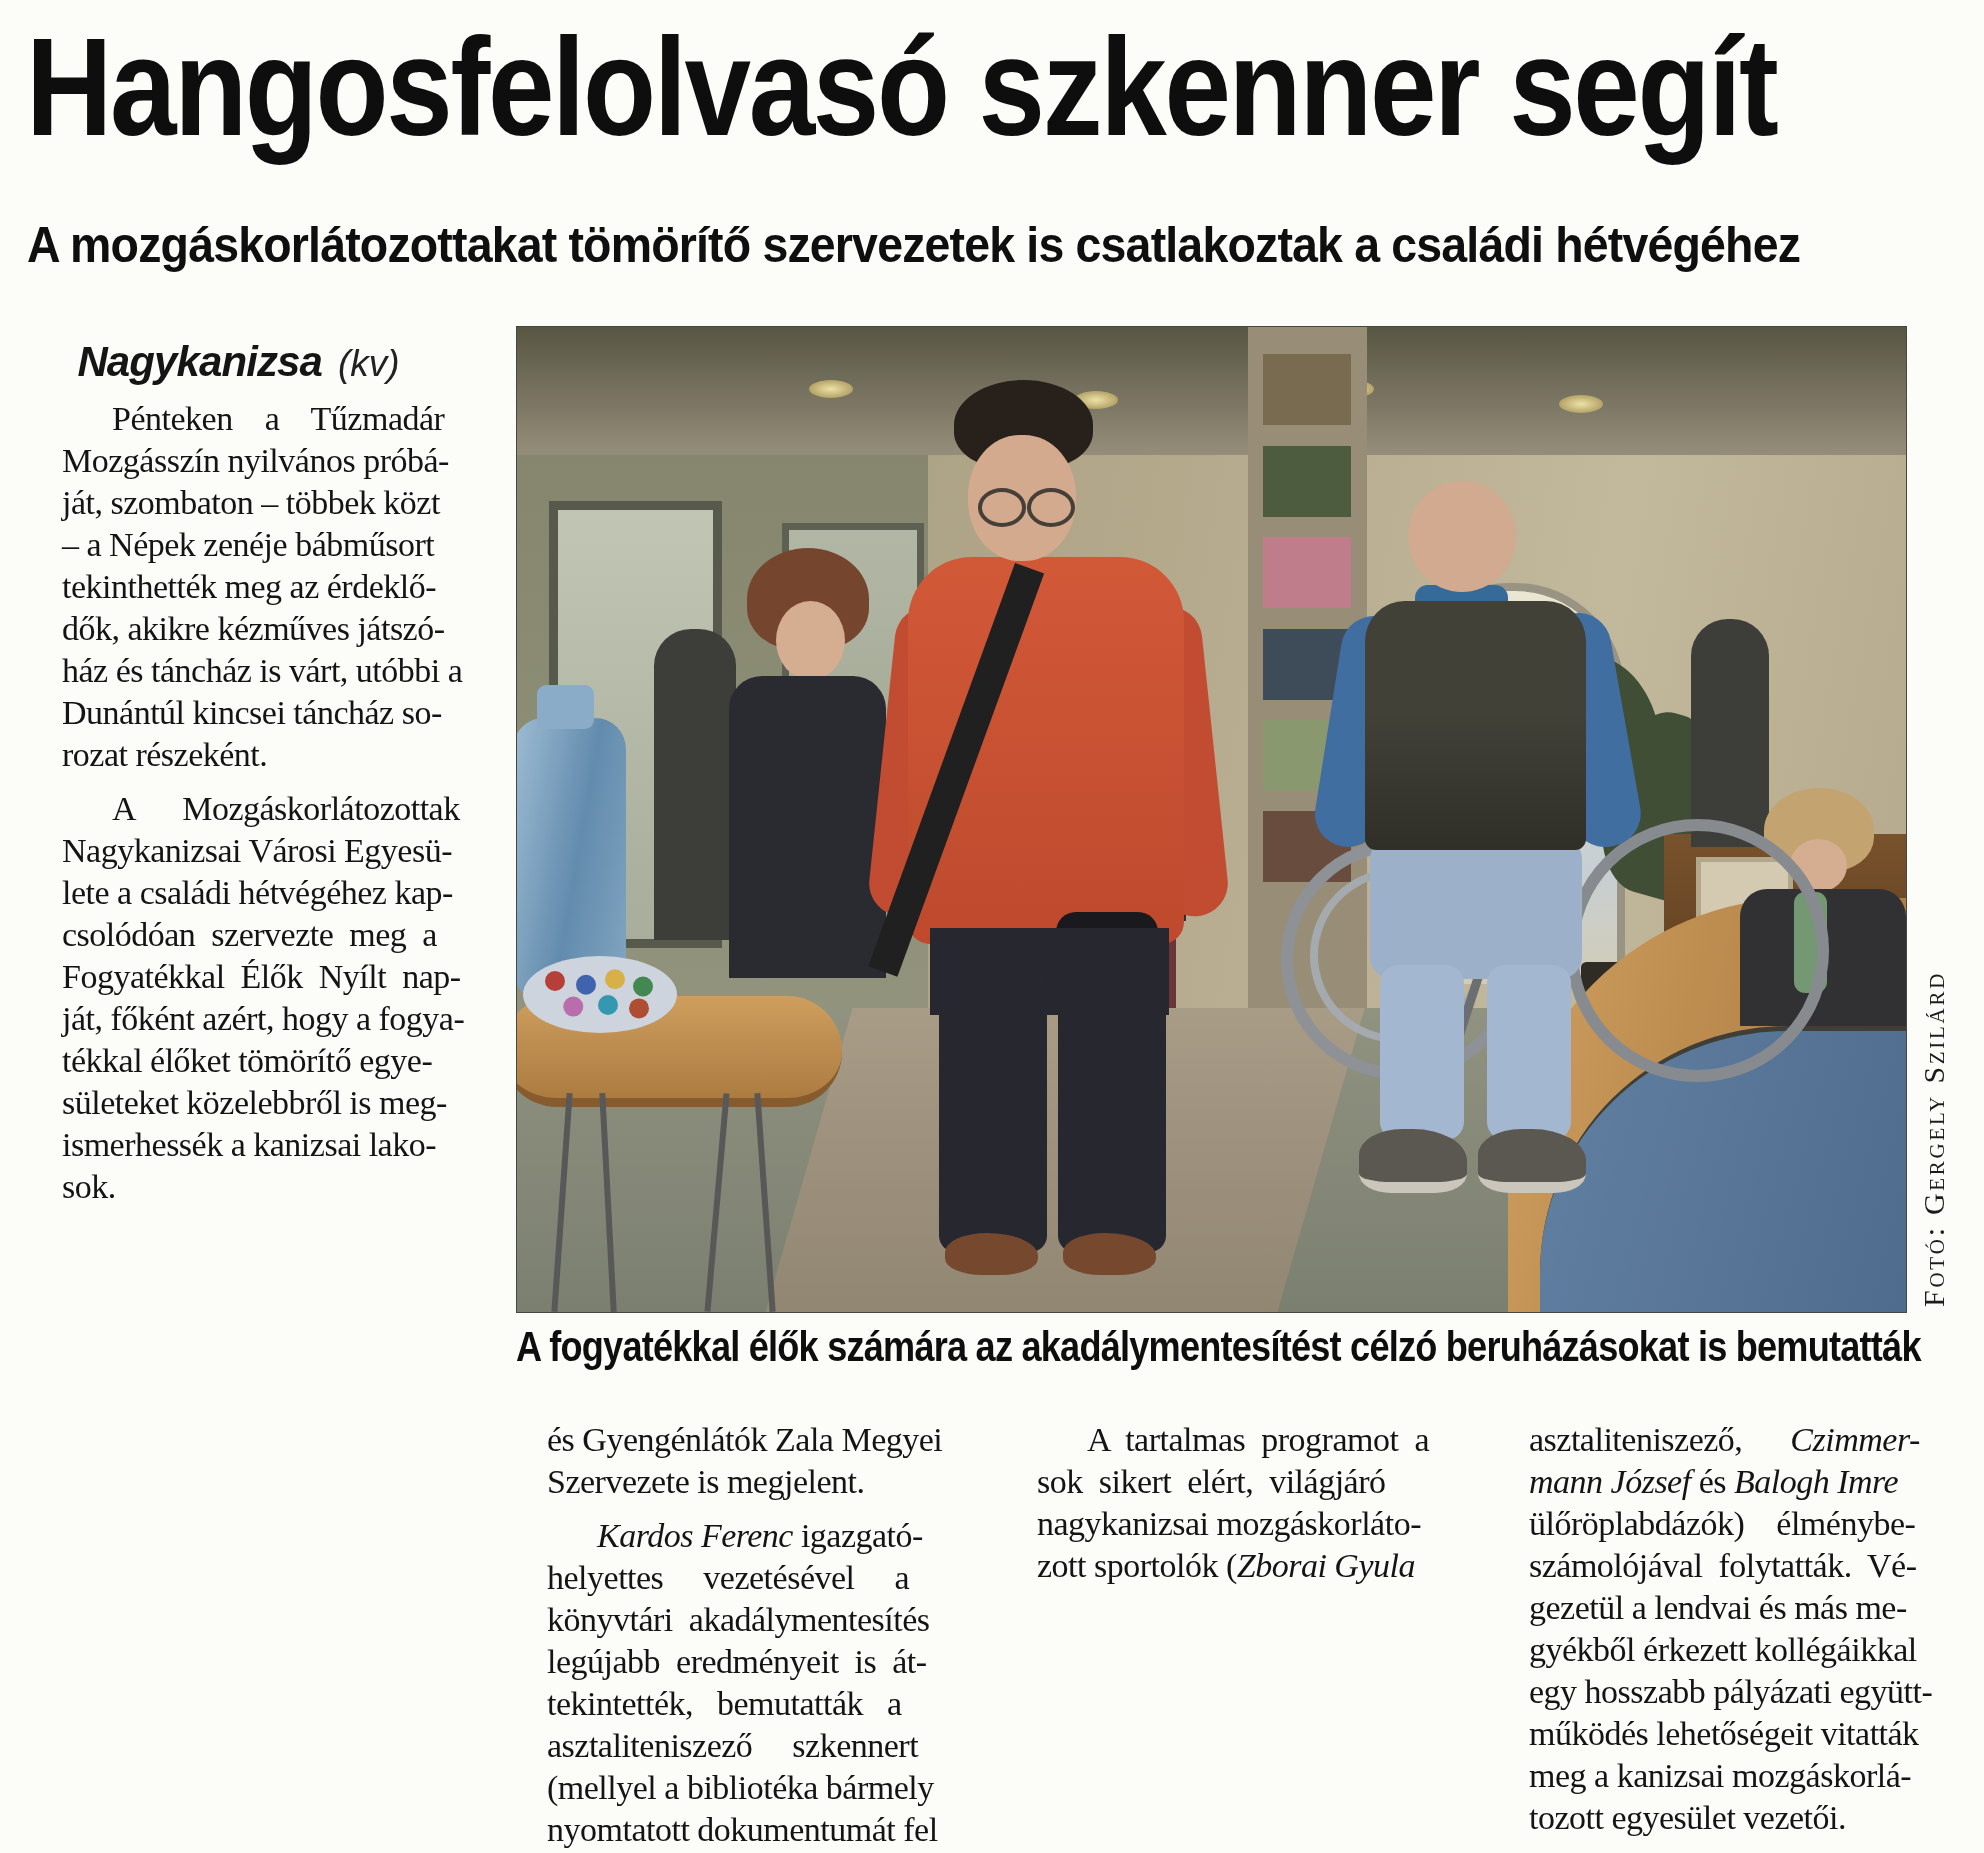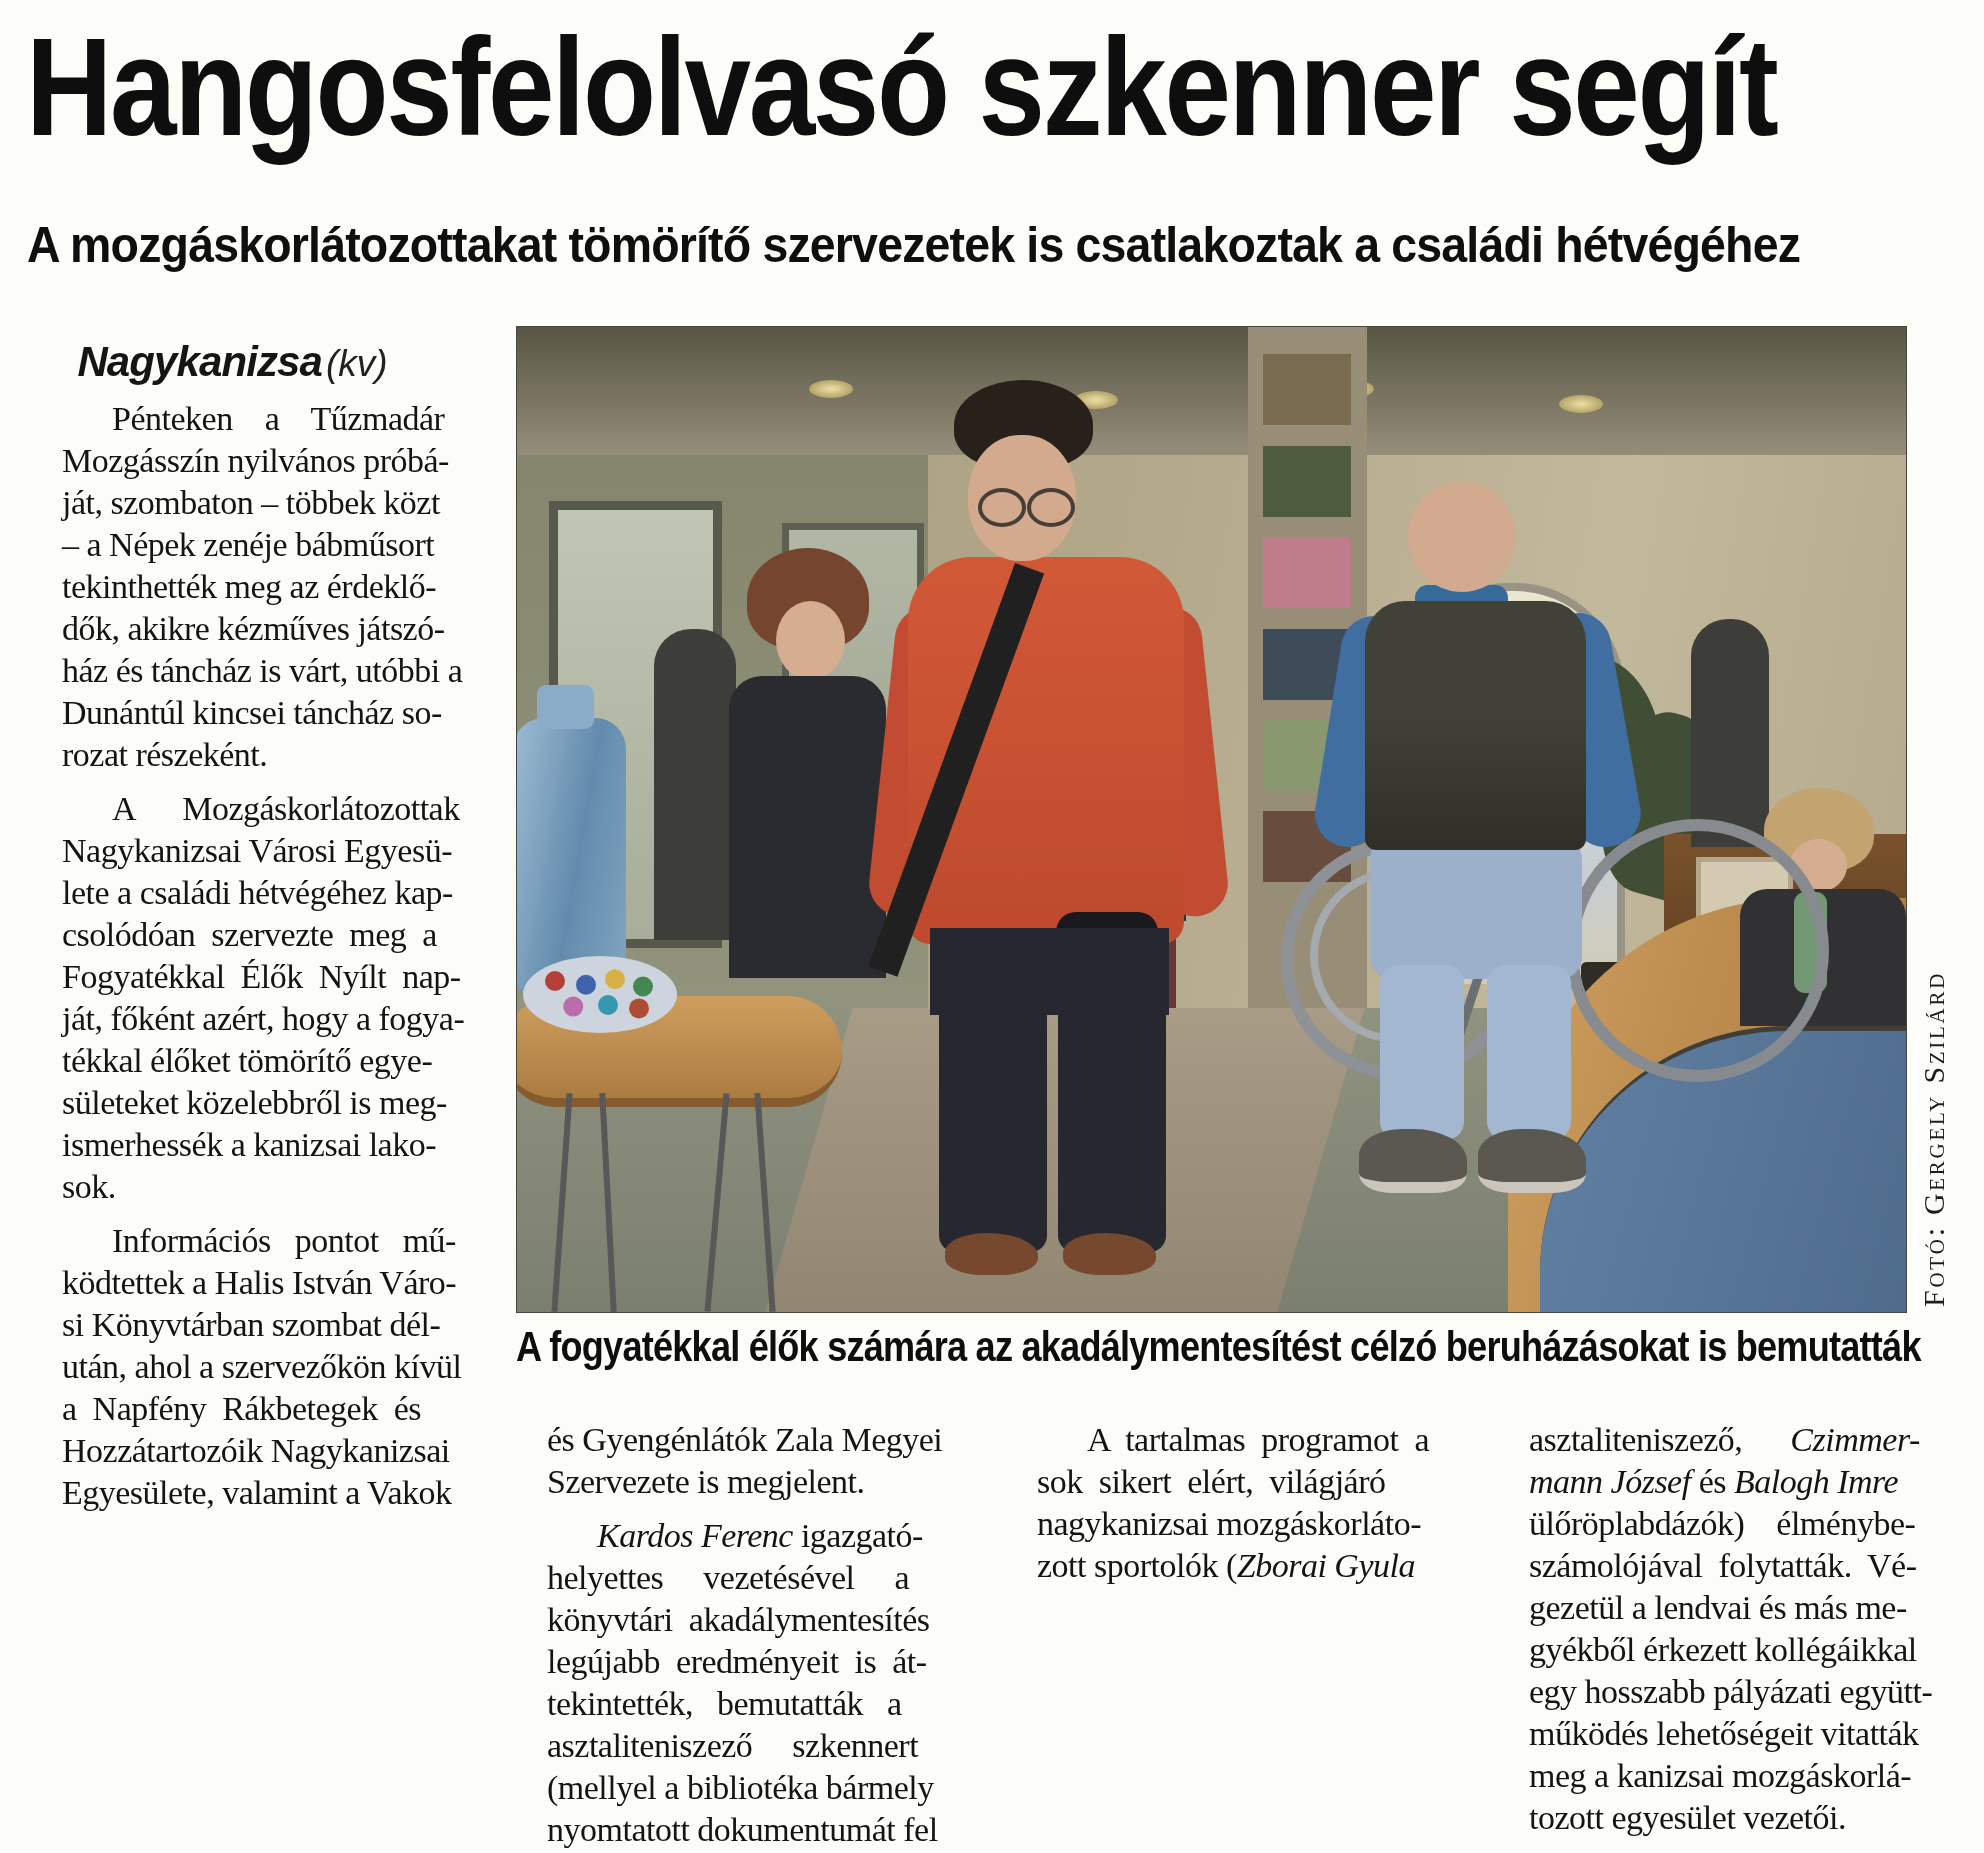--- a/index.html
+++ b/index.html
@@ -21,21 +21,21 @@
     transform:scaleX(0.93); transform-origin:left top;
   }
   
   .col{position:absolute; top:338px;}
   .col1{left:50px;  width:457px;}
   .col2{left:535px; width:461px; top:1407px;}
   .col3{left:1025px;width:461px; top:1407px;}
   .col4{left:1517px;width:461px; top:1407px;}
   .dateline{margin:0 0 7.3px 0; text-indent:27.4px; white-space:pre;}
   .dateline b{font-style:italic; font-weight:700; font-size:42px; font-family:"Liberation Sans",sans-serif; letter-spacing:-0.9px;}
-  .dateline i{font-style:italic; font-weight:400; font-size:37px; font-family:"Liberation Sans",sans-serif; margin-left:4px; color:#222;}
+  .dateline i{font-style:italic; font-weight:400; font-size:37px; font-family:"Liberation Sans",sans-serif; margin-left:16px; color:#222;}
   .lead{
     margin:3.7px 0 0 0; font-size:37px; line-height:45px; font-weight:400;
     letter-spacing:-0.5px; white-space:pre; color:#111;
   }
   .serif{
     margin:12px; font-family:"Liberation Serif", serif;
     font-size:34px; line-height:42px; letter-spacing:-0.5px;
     white-space:pre; color:#141414;
   }
   .indent{text-indent:50px;}
@@ -149,27 +149,20 @@
     <p class="serif indent">A      Mozgáskorlátozottak
 Nagykanizsai Városi Egyesü-
 lete a családi hétvégéhez kap-
 csolódóan  szervezte  meg  a
 Fogyatékkal  Élők  Nyílt  nap-
 ját, főként azért, hogy a fogya-
 tékkal élőket tömörítő egye-
 sületeket közelebbről is meg-
 ismerhessék a kanizsai lako-
 sok.</p>
-    <p class="serif indent">Információs   pontot   mű-
-ködtettek a Halis István Váro-
-si Könyvtárban szombat dél-
-után, ahol a szervezőkön kívül
-a  Napfény  Rákbetegek  és
-Hozzátartozóik Nagykanizsai
-Egyesülete, valamint a Vakok</p>
   </div>
 
   <figure class="photo">
     <div class="ph-ceiling"></div>
     <div class="ph-light" style="left:292px"></div>
     <div class="ph-light" style="left:557px;top:64px"></div>
     <div class="ph-light" style="left:813px"></div>
     <div class="ph-light" style="left:1042px;top:68px"></div>
     <div class="ph-wall"></div>
     <div class="ph-wall-left"></div>

